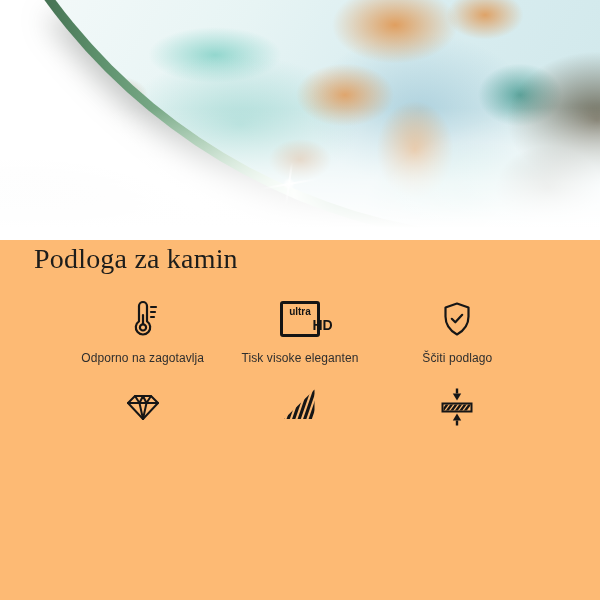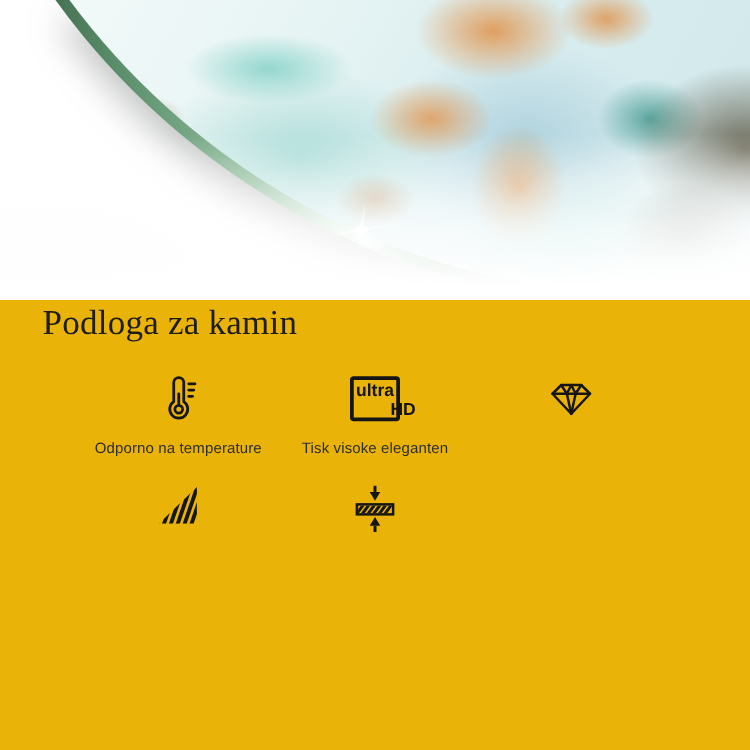--- a/index.html
+++ b/index.html
@@ -1,17 +1,17 @@
 <!DOCTYPE html>
 <html><head>
 <meta charset="utf-8">
 <style>
   html,body{margin:0;padding:0;background:#ffffff;}
   .page{
-    position:relative;width:600px;height:600px;background:#eab308;
+    position:relative;width:600px;height:600px;background:#fdba74;
     overflow:hidden;font-family:"Liberation Sans","DejaVu Sans",sans-serif;
   }
 
   
   .photo{position:relative;height:240px;overflow:hidden;}
   .photo-bg{
     position:absolute;inset:0;
     background:
       radial-gradient(ellipse 320px 180px at 4% 115%, #e6e7e7 0%, rgba(230,231,231,0) 65%),
       radial-gradient(ellipse 420px 200px at 55% 130%, #efefef 0%, rgba(239,239,239,0) 60%),
@@ -79,21 +79,21 @@
     row-gap:20px;
   }
   .feature{display:flex;flex-direction:column;align-items:center;}
   .icon-box{height:44px;display:flex;align-items:center;justify-content:center;}
   .feature-label{margin-top:10px;font-size:12px;color:#2e2e2e;letter-spacing:0.1px;}
   .uhd-box{
     width:34px;height:30px;border:3px solid #141414;border-radius:3px;
     display:flex;flex-direction:column;align-items:center;justify-content:center;
     color:#141414;line-height:1;
   }
-  .uhd-top{font-size:14px;font-weight:700;letter-spacing:0;}
+  .uhd-top{font-size:10px;font-weight:700;letter-spacing:0;}
   .uhd-bottom{font-size:14px;font-weight:800;margin-top:1px;padding-left:45px;}
   svg.ic{display:block;}
 </style>
 </head>
 <body>
 
 <div class="page">
 
   <section class="photo">
     <div class="photo-bg"></div>
@@ -115,33 +115,42 @@
         <div class="icon-box">
           <svg class="ic" width="40" height="40" viewBox="0 0 40 40" fill="none" stroke="#161616" stroke-width="2.2" stroke-linecap="round" stroke-linejoin="round">
             <path d="M16 7 a4 4 0 0 1 8 0 V22.3 a7.2 7.2 0 1 1 -8 0 Z"></path>
             <line x1="20" y1="16" x2="20" y2="25"></line>
             <circle cx="20" cy="28.4" r="3.1"></circle>
             <line x1="28" y1="8" x2="33" y2="8"></line>
             <line x1="28" y1="13" x2="32" y2="13"></line>
             <line x1="28" y1="18" x2="31" y2="18"></line>
           </svg>
         </div>
-        <div class="feature-label">Odporno na temperature</div>
+        <div class="feature-label">Odporno na zagotavlja</div>
       </div>
 
       <div class="feature">
         <div class="icon-box">
           <div class="uhd-box">
             <span class="uhd-top">ultra</span>
             <span class="uhd-bottom">HD</span>
           </div>
         </div>
         <div class="feature-label">Tisk visoke eleganten</div>
       </div>
 
+      <div class="feature">
+        <div class="icon-box">
+          <svg class="ic" width="40" height="40" viewBox="0 0 40 40" fill="none" stroke="#161616" stroke-width="2.2" stroke-linecap="round" stroke-linejoin="round">
+            <path d="M20 4.5 L31.5 8.5 V17.5 C31.5 26.5 27 31.6 20 35.5 C13 31.6 8.5 26.5 8.5 17.5 V8.5 Z"></path>
+            <polyline points="14.8,19.8 18.3,23.3 25.2,15.8"></polyline>
+          </svg>
+        </div>
+        <div class="feature-label">Ščiti podlago</div>
+      </div>
 
       <div class="feature">
         <div class="icon-box">
           <svg class="ic" width="42" height="40" viewBox="0 0 40 40" fill="none" stroke="#161616" stroke-width="2" stroke-linecap="round" stroke-linejoin="round">
             <path d="M12 9 H28 L35 16 L20 32 L5 16 Z"></path>
             <line x1="5" y1="16" x2="35" y2="16"></line>
             <path d="M12 9 L16.5 16 L20 9 L23.5 16 L28 9"></path>
             <line x1="16.5" y1="16" x2="20" y2="32"></line>
             <line x1="23.5" y1="16" x2="20" y2="32"></line>
           </svg>

